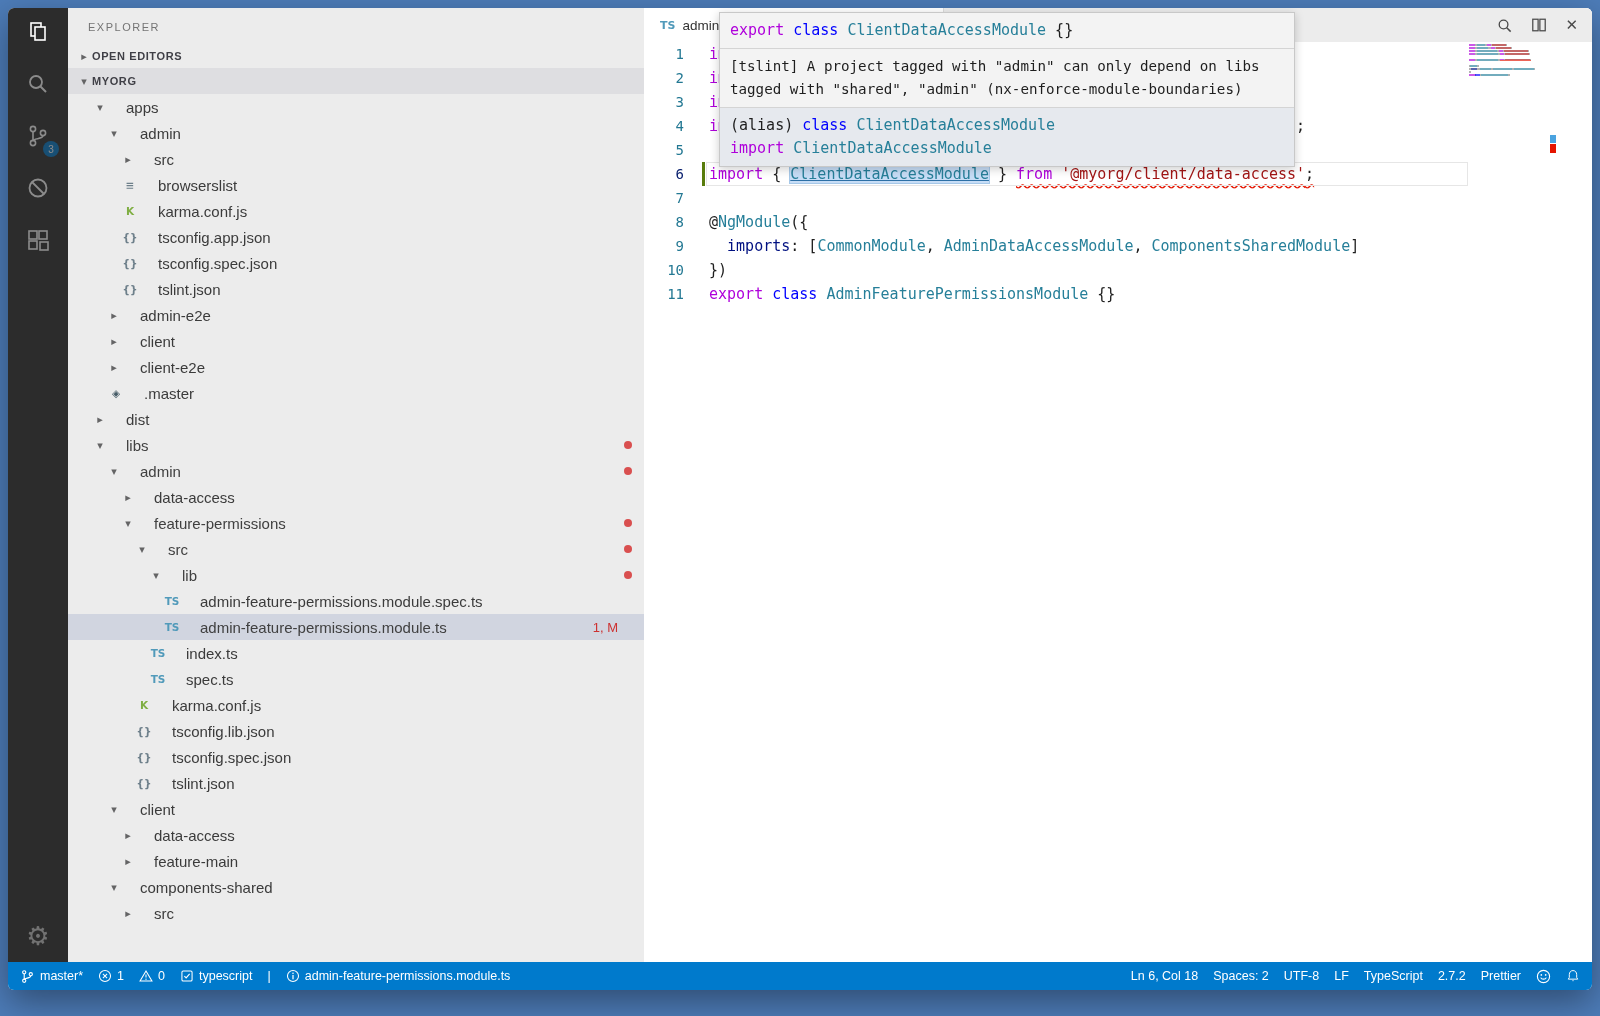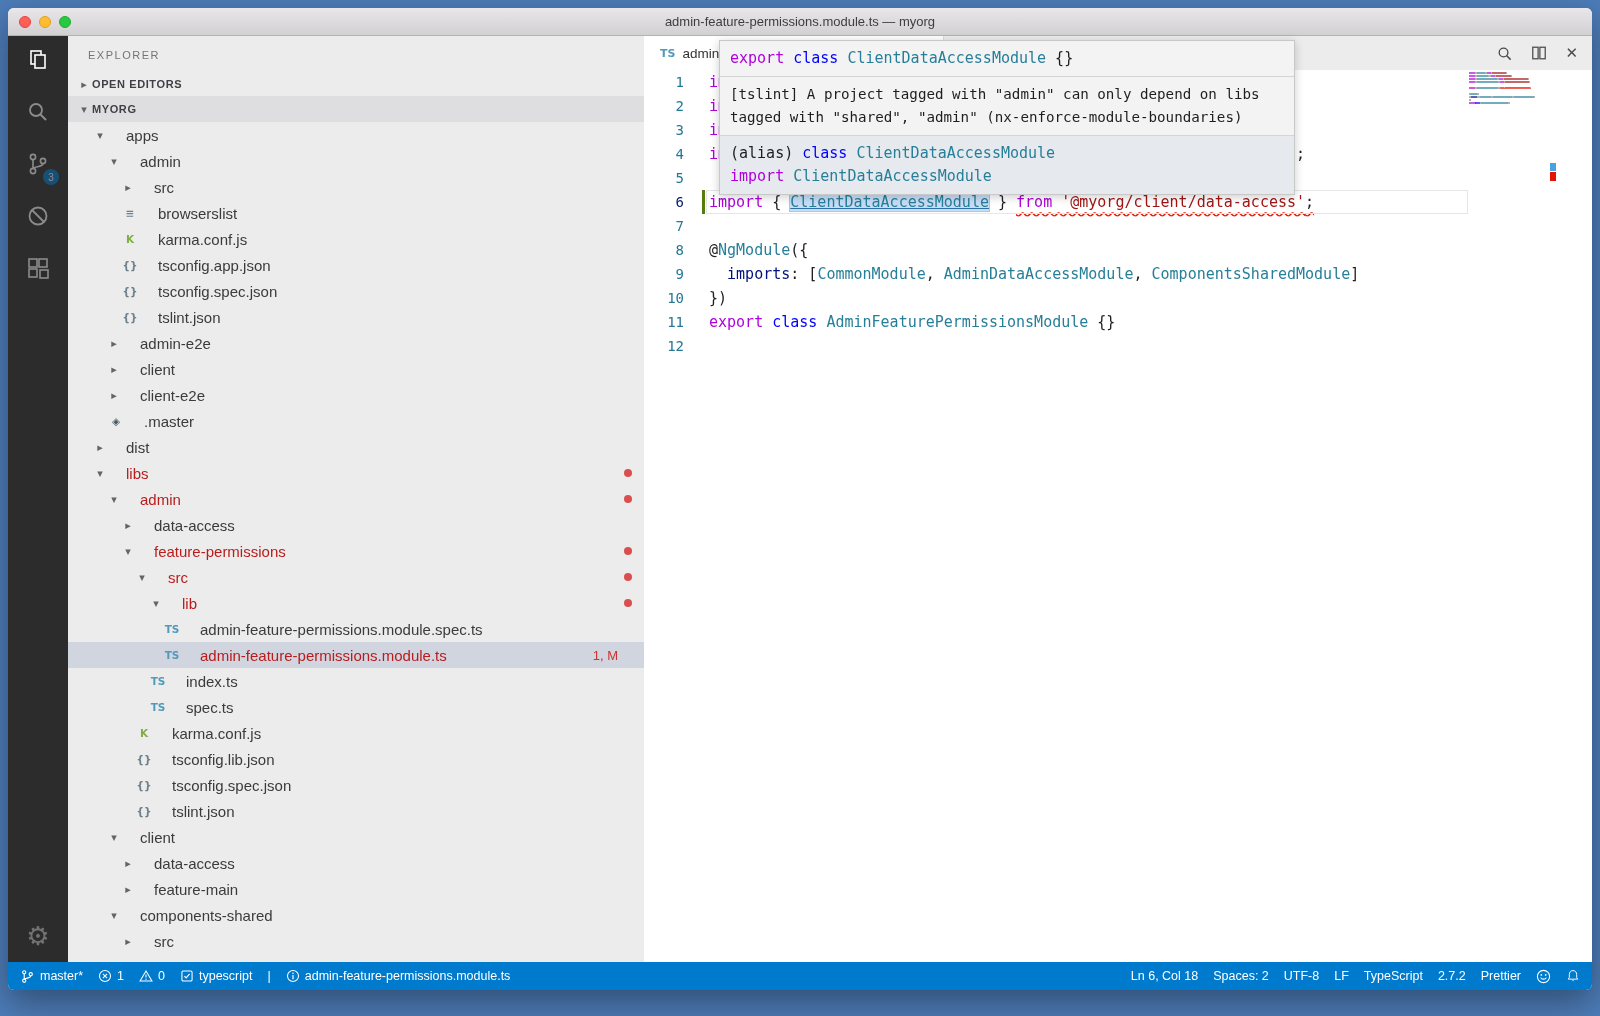--- a/index.html
+++ b/index.html
@@ -31,21 +31,21 @@
   #sidebar { width:576px; flex:none; background:#ececec; overflow:hidden; display:flex; flex-direction:column; }
   #explorer-title { height:36px; padding:13px 0 0 20px; font-size:11px; letter-spacing:1.5px; color:#747474; }
   .section-row { height:24px; display:flex; align-items:center; padding-left:8px; cursor:pointer; }
   .section-row.root { height:26px; background:#dedee1; }
   .sec-label { font-size:11px; font-weight:bold; letter-spacing:.6px; color:#3f3f46; }
   .twistie { width:16px; font-size:11px; color:#646465; font-family:"DejaVu Sans",sans-serif; flex:none; text-align:center; }
   #tree { flex:1; overflow:hidden; }
   .tree-row { height:26px; display:flex; align-items:center; position:relative; cursor:pointer; white-space:nowrap; }
   .tree-row.sel { background:#d1d5e0; }
   .tlabel { font-size:15px; color:#3b3b3b; margin-left:18px; }
-  .tree-row.red .tlabel { color:#b91c1c; }
+  .tree-row.red .tlabel { color:#404040; }
   .ficon { width:20px; flex:none; font-size:10.5px; font-weight:bold; text-align:center; font-family:"DejaVu Sans",sans-serif; }
   .tbadge { position:absolute; right:26px; color:#cd3131; font-size:13px; }
   .tdot { position:absolute; right:12px; width:8px; height:8px; border-radius:50%; background:#d94f4f; }
   
   #editor { flex:1; position:relative; background:#fff; min-width:0; }
   #tabbar { height:34px; background:#ececec; display:flex; position:relative; }
   .tab { background:#fff; padding:0 16px; display:flex; align-items:center; gap:7px; min-width:300px; border-right:1px solid #dcdcdc; cursor:pointer; }
   .tab-ts { color:#519aba; font-weight:bold; font-size:11px; font-family:"DejaVu Sans",sans-serif; }
   .tab-label { font-size:13.5px; color:#333; white-space:nowrap; }
   #editor-actions { position:absolute; right:14px; top:0; height:34px; display:flex; align-items:center; gap:18px; }
@@ -91,28 +91,20 @@
   .sb-left, .sb-right { display:flex; align-items:center; gap:15px; }
   .sb-item { display:flex; align-items:center; gap:5px; cursor:pointer; white-space:nowrap; }
   .sb-icon { display:flex; align-items:center; }
 </style>
 </head>
 <body>
 
 <div id="desktop">
   <div id="window">
 
-    <div id="titlebar">
-      <div class="traffic">
-        <span class="tl-red"></span>
-        <span class="tl-yellow"></span>
-        <span class="tl-green"></span>
-      </div>
-      <div id="title-text">admin-feature-permissions.module.ts — myorg</div>
-    </div>
 
     <div id="main">
       <div id="activitybar">
         <div class="act-item active">
           <span>
             <svg width="26" height="26" viewBox="0 0 26 26">
                 <rect x="6" y="4" width="10" height="13" fill="none" stroke="#fff" stroke-width="1.6"></rect>
                 <rect x="10" y="8" width="10" height="13" fill="#2c2c2c" stroke="#fff" stroke-width="1.6"></rect>
               </svg>
           </span>
@@ -337,21 +329,20 @@
               <div class="code-line"><span class="lnum">2</span><span class="gut"></span><span class="ltext"><span class="tok tk-kw">import</span><span class="tok tk-pl"> { </span><span class="tok tk-ty">CommonModule</span><span class="tok tk-pl"> } </span><span class="tok tk-kw">from</span><span class="tok tk-pl"> </span><span class="tok tk-st">'@angular/common'</span><span class="tok tk-pl">;</span></span></div>
               <div class="code-line"><span class="lnum">3</span><span class="gut"></span><span class="ltext"><span class="tok tk-kw">import</span><span class="tok tk-pl"> { </span><span class="tok tk-ty">AdminDataAccessModule</span><span class="tok tk-pl"> } </span><span class="tok tk-kw">from</span><span class="tok tk-pl"> </span><span class="tok tk-st">'@myorg/admin/data-access'</span><span class="tok tk-pl">;</span></span></div>
               <div class="code-line"><span class="lnum">4</span><span class="gut"></span><span class="ltext"><span class="tok tk-kw">import</span><span class="tok tk-pl"> { </span><span class="tok tk-ty">ComponentsSharedModule</span><span class="tok tk-pl"> } </span><span class="tok tk-kw">from</span><span class="tok tk-pl"> </span><span class="tok tk-st">'@myorg/components-shared'</span><span class="tok tk-pl">;</span></span></div>
               <div class="code-line"><span class="lnum">5</span><span class="gut"></span><span class="ltext"></span></div>
               <div class="code-line cur"><span class="lnum cur-num">6</span><span class="gut"><span class="diffbar"></span></span><span class="ltext"><span class="tok tk-kw">import</span><span class="tok tk-pl"> { </span><span class="tok tk-ty tk-link">ClientDataAccessModule</span><span class="tok tk-pl"> } </span><span class="tok tk-kw tk-sq">from</span><span class="tok tk-pl tk-sq"> </span><span class="tok tk-st tk-sq">'@myorg/client/data-access'</span><span class="tok tk-pl tk-sq">;</span></span></div>
               <div class="code-line"><span class="lnum">7</span><span class="gut"></span><span class="ltext"></span></div>
               <div class="code-line"><span class="lnum">8</span><span class="gut"></span><span class="ltext"><span class="tok tk-pl">@</span><span class="tok tk-ty">NgModule</span><span class="tok tk-pl">({</span></span></div>
               <div class="code-line"><span class="lnum">9</span><span class="gut"></span><span class="ltext"><span class="tok tk-pl">  </span><span class="tok tk-va">imports</span><span class="tok tk-pl">: [</span><span class="tok tk-ty">CommonModule</span><span class="tok tk-pl">, </span><span class="tok tk-ty">AdminDataAccessModule</span><span class="tok tk-pl">, </span><span class="tok tk-ty">ComponentsSharedModule</span><span class="tok tk-pl">]</span></span></div>
               <div class="code-line"><span class="lnum">10</span><span class="gut"></span><span class="ltext"><span class="tok tk-pl">})</span></span></div>
               <div class="code-line"><span class="lnum">11</span><span class="gut"></span><span class="ltext"><span class="tok tk-kw">export</span><span class="tok tk-pl"> </span><span class="tok tk-kw2">class</span><span class="tok tk-pl"> </span><span class="tok tk-ty">AdminFeaturePermissionsModule</span><span class="tok tk-pl"> {}</span></span></div>
-              <div class="code-line"><span class="lnum">12</span><span class="gut"></span><span class="ltext"></span></div>
             </div>
           <div id="minimap">
               <div class="mm-row"><span class="mm-seg mm-kw" style="width: 5.52px;"></span><span class="mm-seg mm-pl" style="width: 2.76px;"></span><span class="mm-seg mm-ty" style="width: 7.36px;"></span><span class="mm-seg mm-pl" style="width: 2.76px;"></span><span class="mm-seg mm-kw" style="width: 3.68px;"></span><span class="mm-seg mm-pl" style="width: 0.92px;"></span><span class="mm-seg mm-st" style="width: 13.8px;"></span><span class="mm-seg mm-pl" style="width: 0.92px;"></span></div>
               <div class="mm-row"><span class="mm-seg mm-kw" style="width: 5.52px;"></span><span class="mm-seg mm-pl" style="width: 2.76px;"></span><span class="mm-seg mm-ty" style="width: 11.04px;"></span><span class="mm-seg mm-pl" style="width: 2.76px;"></span><span class="mm-seg mm-kw" style="width: 3.68px;"></span><span class="mm-seg mm-pl" style="width: 0.92px;"></span><span class="mm-seg mm-st" style="width: 15.64px;"></span><span class="mm-seg mm-pl" style="width: 0.92px;"></span></div>
               <div class="mm-row"><span class="mm-seg mm-kw" style="width: 5.52px;"></span><span class="mm-seg mm-pl" style="width: 2.76px;"></span><span class="mm-seg mm-ty" style="width: 19.32px;"></span><span class="mm-seg mm-pl" style="width: 2.76px;"></span><span class="mm-seg mm-kw" style="width: 3.68px;"></span><span class="mm-seg mm-pl" style="width: 0.92px;"></span><span class="mm-seg mm-st" style="width: 23.92px;"></span><span class="mm-seg mm-pl" style="width: 0.92px;"></span></div>
               <div class="mm-row"><span class="mm-seg mm-kw" style="width: 5.52px;"></span><span class="mm-seg mm-pl" style="width: 2.76px;"></span><span class="mm-seg mm-ty" style="width: 20.24px;"></span><span class="mm-seg mm-pl" style="width: 2.76px;"></span><span class="mm-seg mm-kw" style="width: 3.68px;"></span><span class="mm-seg mm-pl" style="width: 0.92px;"></span><span class="mm-seg mm-st" style="width: 23.92px;"></span><span class="mm-seg mm-pl" style="width: 0.92px;"></span></div>
               <div class="mm-row"></div>
               <div class="mm-row"><span class="mm-seg mm-kw" style="width: 5.52px;"></span><span class="mm-seg mm-pl" style="width: 2.76px;"></span><span class="mm-seg mm-ty" style="width: 20.24px;"></span><span class="mm-seg mm-pl" style="width: 2.76px;"></span><span class="mm-seg mm-kw mm-sq" style="width: 3.68px;"></span><span class="mm-seg mm-pl mm-sq" style="width: 0.92px;"></span><span class="mm-seg mm-st mm-sq" style="width: 24.84px;"></span><span class="mm-seg mm-pl mm-sq" style="width: 0.92px;"></span></div>
               <div class="mm-row"></div>
               <div class="mm-row"><span class="mm-seg mm-pl" style="width: 0.92px;"></span><span class="mm-seg mm-ty" style="width: 7.36px;"></span><span class="mm-seg mm-pl" style="width: 1.84px;"></span></div>

